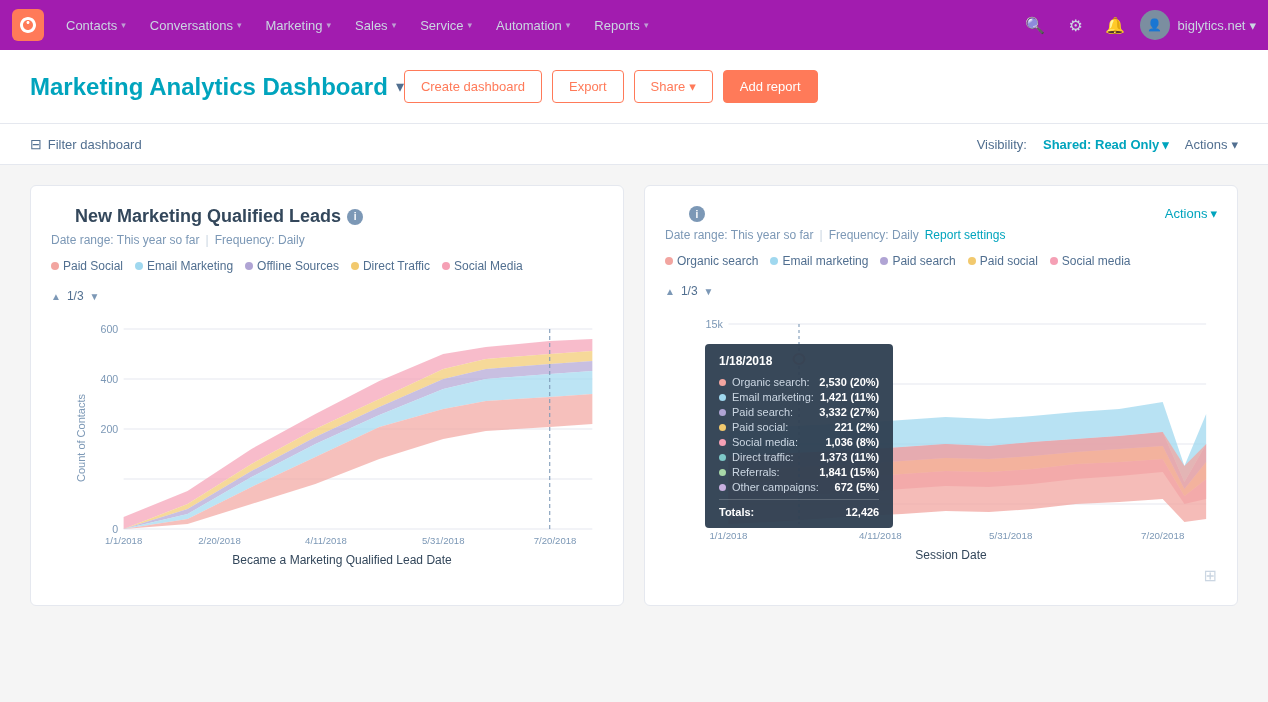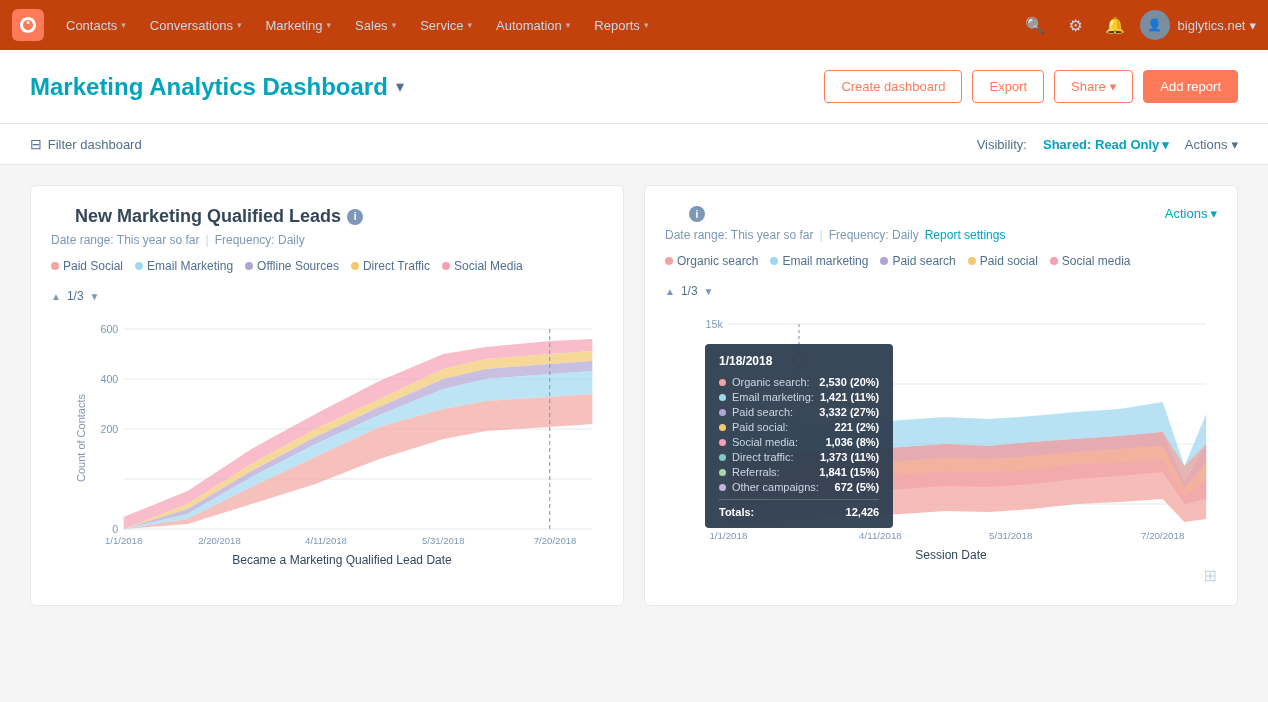--- a/index.html
+++ b/index.html
@@ -1,20 +1,20 @@
 <!DOCTYPE html>
 <html><head>
   <meta charset="utf-8">
   <style>
     * { box-sizing: border-box; margin: 0; padding: 0; }
     body { font-family: -apple-system, BlinkMacSystemFont, 'Segoe UI', Helvetica, Arial, sans-serif; font-size: 14px; background: #f5f5f5; }
 
     
     .navbar {
-      background: #c2410c;
+      background: #a21caf;
       height: 50px;
       display: flex;
       align-items: center;
       padding: 12px 12px;
       gap: 4px;
     }
     .nav-logo {
       width: 32px; height: 32px;
       background: #ff7a59;
       border-radius: 6px;
@@ -60,21 +60,21 @@
       cursor: pointer;
     }
 
     
     .page-header {
       background: white;
       border-bottom: 1px solid #e5e8ef;
       padding: 20px 30px;
       display: flex;
       align-items: center;
-      justify-content: space-between;
+      justify-content: flex-start;
     }
     .page-title-group { display: flex; align-items: center; gap: 8px; }
     .page-title {
       font-size: 24px;
       font-weight: 600;
       color: #00a4bd;
     }
     .title-chevron {
       color: #516f90;
       font-size: 16px;

